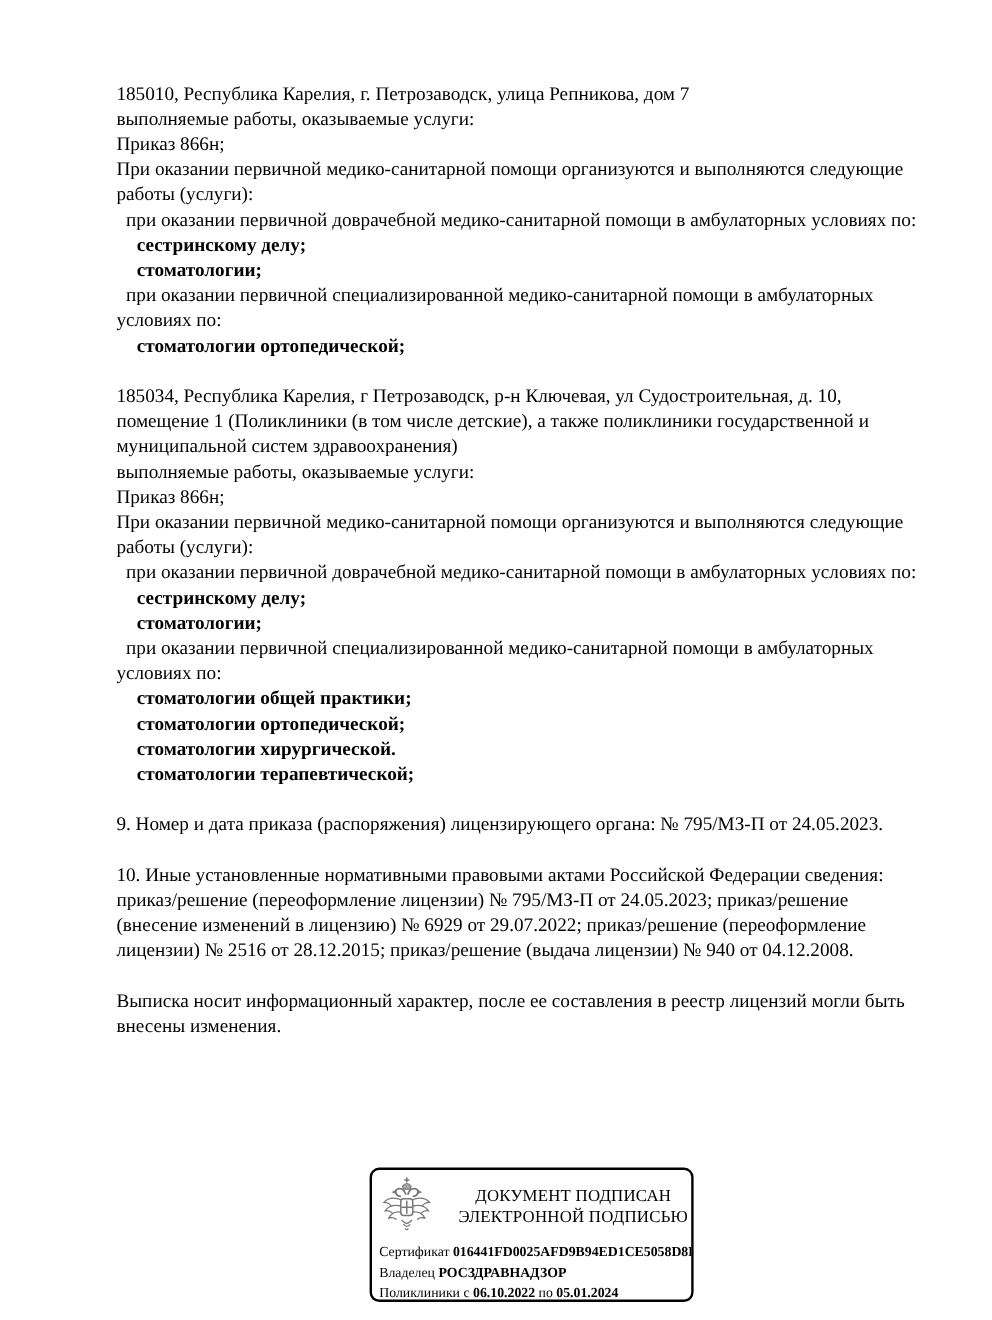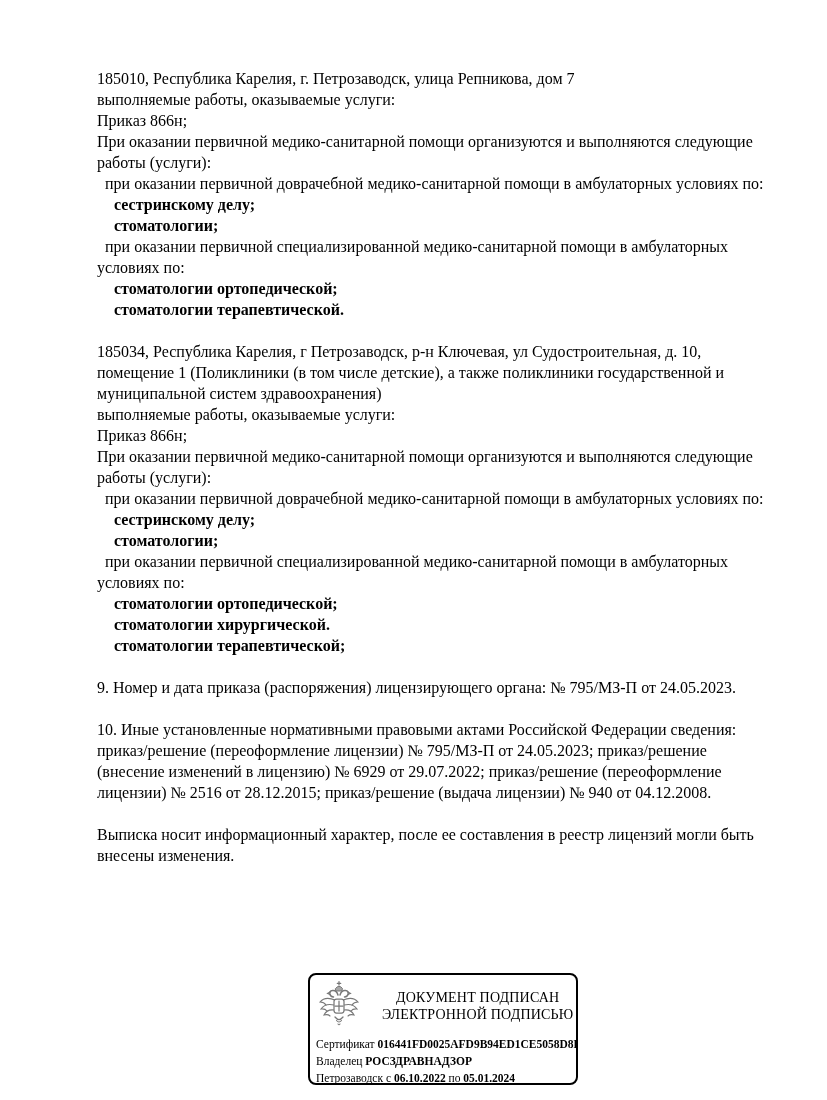--- a/index.html
+++ b/index.html
@@ -88,30 +88,30 @@
   <div class="doc">
     <p>185010, Республика Карелия, г. Петрозаводск, улица Репникова, дом 7</p>
     <p>выполняемые работы, оказываемые услуги:</p>
     <p>Приказ 866н;</p>
     <p>При оказании первичной медико-санитарной помощи организуются и выполняются следующие работы (услуги):</p>
     <p class="ind1">при оказании первичной доврачебной медико-санитарной помощи в амбулаторных условиях по:</p>
     <p class="ind2">сестринскому делу;</p>
     <p class="ind2">стоматологии;</p>
     <p class="ind1">при оказании первичной специализированной медико-санитарной помощи в амбулаторных условиях по:</p>
     <p class="ind2">стоматологии ортопедической;</p>
-    <p class="ind2">стоматологии терапевтической.</p>
 
     <p class="gap">185034, Республика Карелия, г Петрозаводск, р-н Ключевая, ул Судостроительная, д. 10, помещение 1 (Поликлиники (в том числе детские), а также поликлиники государственной и муниципальной систем здравоохранения)</p>
     <p>выполняемые работы, оказываемые услуги:</p>
     <p>Приказ 866н;</p>
     <p>При оказании первичной медико-санитарной помощи организуются и выполняются следующие работы (услуги):</p>
     <p class="ind1">при оказании первичной доврачебной медико-санитарной помощи в амбулаторных условиях по:</p>
     <p class="ind2">сестринскому делу;</p>
     <p class="ind2">стоматологии;</p>
     <p class="ind1">при оказании первичной специализированной медико-санитарной помощи в амбулаторных условиях по:</p>
+    <p class="ind2">стоматологии общей практики;</p>
     <p class="ind2">стоматологии ортопедической;</p>
     <p class="ind2">стоматологии хирургической.</p>
     <p class="ind2">стоматологии терапевтической;</p>
 
     <p class="gap">9. Номер и дата приказа (распоряжения) лицензирующего органа: № 795/МЗ-П от 24.05.2023.</p>
     <p class="gap">10. Иные установленные нормативными правовыми актами Российской Федерации сведения: приказ/решение (переоформление лицензии) № 795/МЗ-П от 24.05.2023; приказ/решение (внесение изменений в лицензию) № 6929 от 29.07.2022; приказ/решение (переоформление лицензии) № 2516 от 28.12.2015; приказ/решение (выдача лицензии) № 940 от 04.12.2008.</p>
     <p class="gap">Выписка носит информационный характер, после ее составления в реестр лицензий могли быть внесены изменения.</p>
   </div>
 
   <div class="stamp">
@@ -147,21 +147,21 @@
     <div class="stamp-lines">
       <div class="stamp-line">
         <span>Сертификат</span>
         <b>016441FD0025AFD9B94ED1CE5058D8F984</b>
       </div>
       <div class="stamp-line">
         <span>Владелец</span>
         <b>РОСЗДРАВНАДЗОР</b>
       </div>
       <div class="stamp-line">
-        <span>Петрозаводск с</span>
+        <span>Поликлиники с</span>
         <b>06.10.2022</b>
         <span>по</span>
         <b>05.01.2024</b>
       </div>
     </div>
   </div>
 
 </div>
 
 </body></html>

